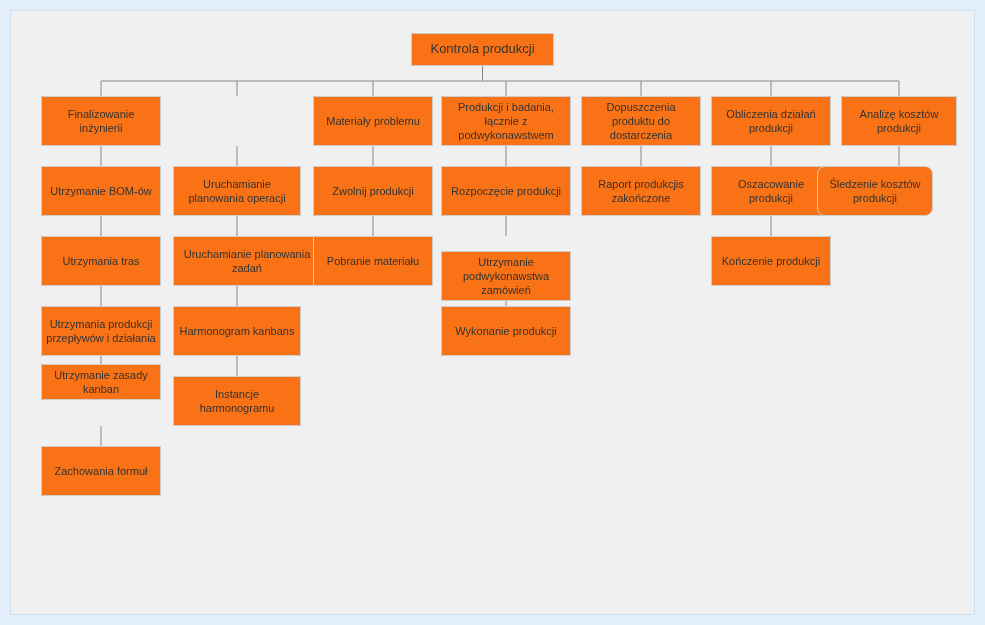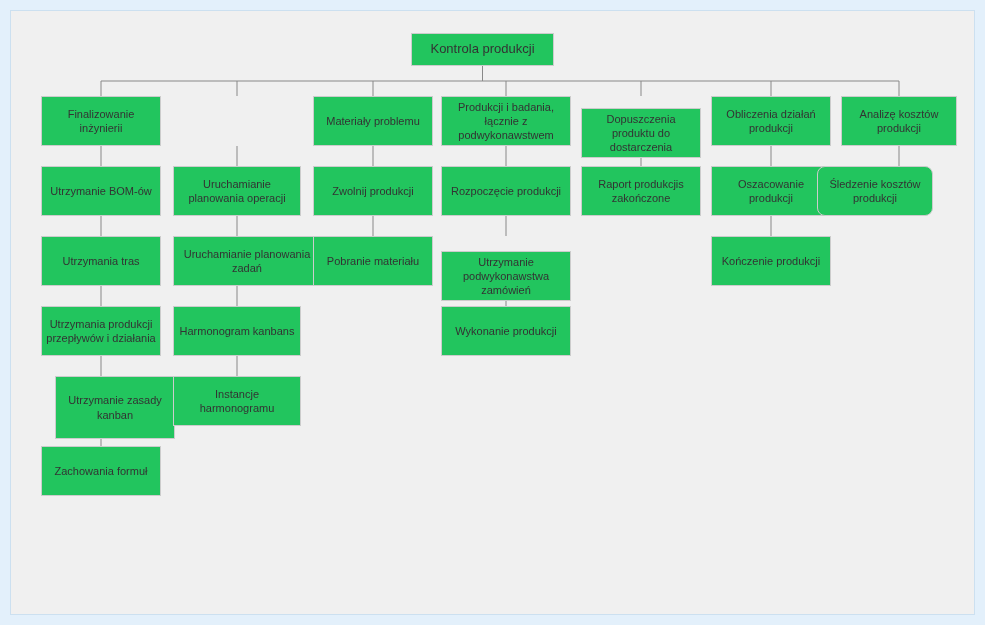--- a/index.html
+++ b/index.html
@@ -13,21 +13,21 @@
   .frame {
     width: 100%;
     height: 100%;
     background: #f0f0f0;
     border: 1px solid #cce0f0;
     position: relative;
     overflow: hidden;
   }
   .node {
     position: absolute;
-    background: #22c55e;
+    background: #f97316;
     border: 1px solid #ccc;
     font-size: 11px;
     color: #333;
     display: flex;
     align-items: center;
     justify-content: center;
     text-align: center;
     padding: 10px 4px;
     line-height: 1.3;
   }
@@ -83,38 +83,38 @@
 
     <line x1="888" y1="135" x2="888" y2="155"></line>
   </svg>
 
   <div class="node" style="left:400px; top:22px; width:143px; height:33px; font-size:13px;">Kontrola produkcji</div>
 
   <div class="node" style="left:30px;  top:85px;  width:120px; height:50px;">Finalizowanie inżynierii</div>
   <div class="node" style="left:30px;  top:155px; width:120px; height:50px;">Utrzymanie BOM-ów</div>
   <div class="node" style="left:30px;  top:225px; width:120px; height:50px;">Utrzymania tras</div>
   <div class="node" style="left:30px;  top:295px; width:120px; height:50px;">Utrzymania produkcji przepływów i działania</div>
-  <div class="node" style="left:30px;  top:365px; width:120px; height:63px;margin-left:14px;">Utrzymanie zasady kanban</div>
+  <div class="node" style="left:30px;  top:353px; width:120px; height:36px;">Utrzymanie zasady kanban</div>
   <div class="node" style="left:30px;  top:435px; width:120px; height:50px;">Zachowania formuł</div>
 
   <div class="node" style="left:162px; top:155px; width:128px; height:50px;">Uruchamianie planowania operacji</div>
   <div class="node" style="left:162px; top:225px; width:148px; height:50px;">Uruchamianie planowania zadań</div>
   <div class="node" style="left:162px; top:295px; width:128px; height:50px;">Harmonogram kanbans</div>
   <div class="node" style="left:162px; top:365px; width:128px; height:50px;text-align:center;">Instancje harmonogramu</div>
 
   <div class="node" style="left:302px; top:85px;  width:120px; height:50px;">Materiały problemu</div>
   <div class="node" style="left:302px; top:155px; width:120px; height:50px;">Zwolnij produkcji</div>
   <div class="node" style="left:302px; top:225px; width:120px; height:50px;">Pobranie materiału</div>
 
   <div class="node" style="left:430px; top:85px;  width:130px; height:50px;">Produkcji i badania, łącznie z podwykonawstwem</div>
   <div class="node" style="left:430px; top:155px; width:130px; height:50px;">Rozpoczęcie produkcji</div>
   <div class="node" style="left:430px; top:240px; width:130px; height:50px;">Utrzymanie podwykonawstwa zamówień</div>
   <div class="node" style="left:430px; top:295px; width:130px; height:50px;">Wykonanie produkcji</div>
 
-  <div class="node" style="left:570px; top:97px;  width:120px; height:50px;">Dopuszczenia produktu do dostarczenia</div>
+  <div class="node" style="left:570px; top:85px;  width:120px; height:50px;">Dopuszczenia produktu do dostarczenia</div>
   <div class="node" style="left:570px; top:155px; width:120px; height:50px;">Raport produkcjis zakończone</div>
 
   <div class="node" style="left:700px; top:85px;  width:120px; height:50px;">Obliczenia działań produkcji</div>
   <div class="node" style="left:700px; top:155px; width:120px; height:50px;">Oszacowanie produkcji</div>
   <div class="node" style="left:700px; top:225px; width:120px; height:50px;">Kończenie produkcji</div>
 
   <div class="node" style="left:830px; top:85px;  width:116px; height:50px;">Analizę kosztów produkcji</div>
   <div class="node" style="left:806px; top:155px; width:116px; height:50px;border-radius:8px;">Śledzenie kosztów produkcji</div>
 
 </div>

